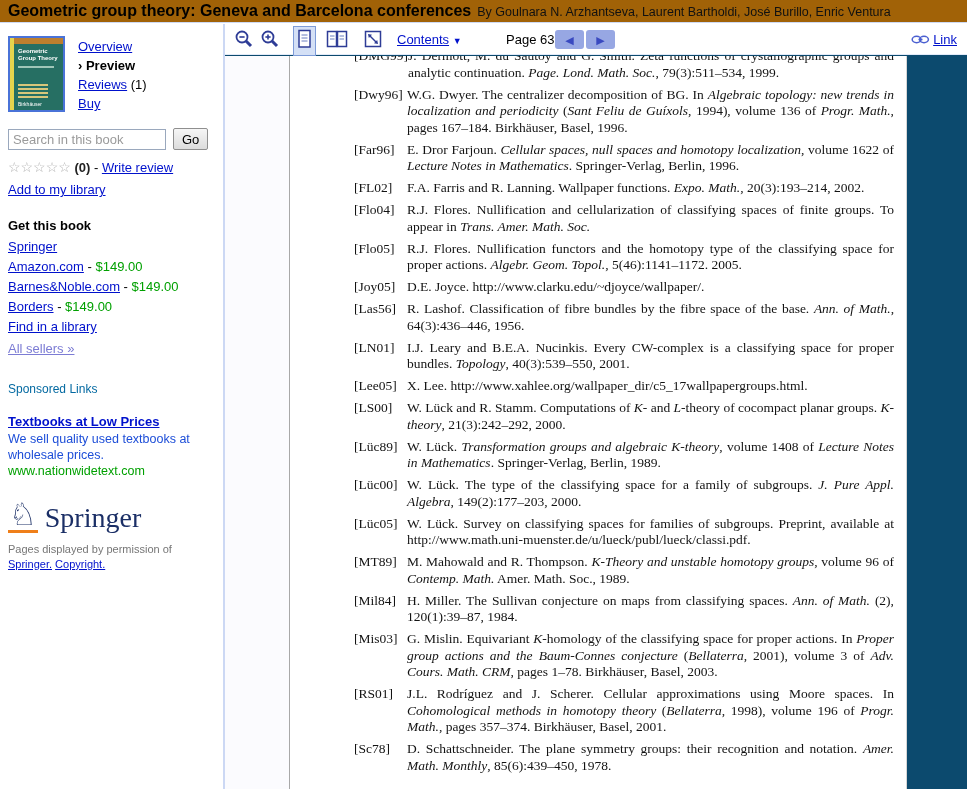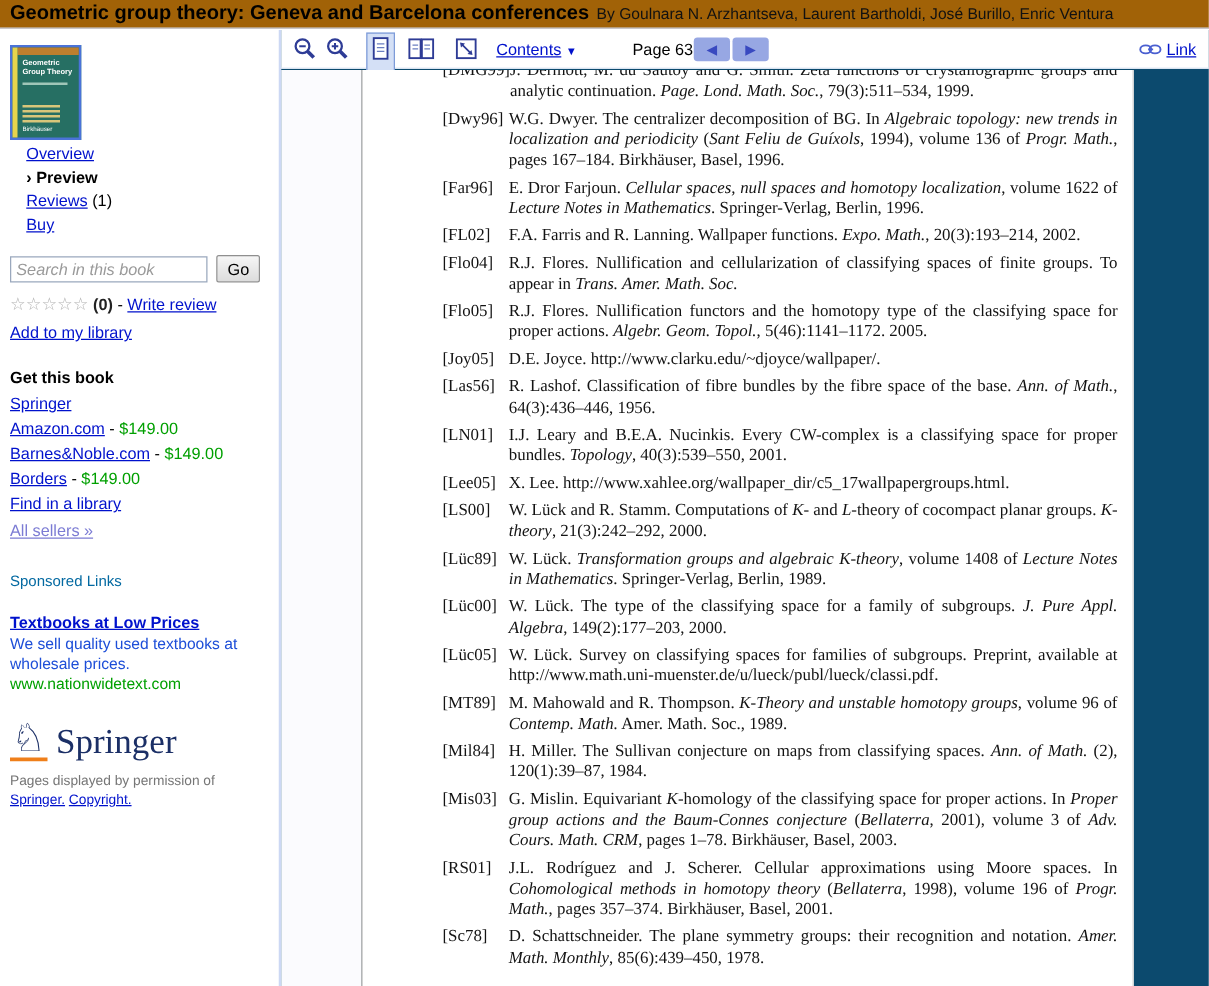--- a/index.html
+++ b/index.html
@@ -12,39 +12,39 @@
             border-bottom:1px solid #cdd9f3; background:#a16207; white-space:nowrap;
             padding:2px 0 0 8px; overflow:hidden; }
   #page-title { font-size:16px; font-weight:bold; color:#000; }
   #byline { font-size:12.5px; color:#111; margin-left:6px; }
 
   
   #sidebar { position:absolute; left:0; top:24px; width:223px; bottom:0;
              background:#fff; padding:12px 6px 0 8px; font-size:13px; }
   #separator { position:absolute; left:223px; top:24px; bottom:0; width:2px; background:#ccd8f4; }
 
-  .cover-row { display:flex;flex-direction:column; }
+  .cover-row { display:flex; }
   .cover { position:relative; width:57px; height:76px; background:#266f63;
            border:2px solid #4a73d8; flex:none; }
   .cover-stripe { position:absolute; left:0; top:0; bottom:0; width:4px; background:#e6d44d; }
   .cover-band { position:absolute; left:4px; right:0; top:0; height:6px; background:#bd7f2e; }
   .cover-title { position:absolute; left:8px; top:10px; width:42px; color:#fff;
                  font-weight:bold; font-size:6px; line-height:7px; }
   .cover-sub { position:absolute; left:8px; top:28px; width:36px; height:2px; background:#9fc6b8; }
   .cover-authors { position:absolute; left:8px; top:46px; }
   .cover-authors div { width:30px; height:2px; background:#d8c67a; margin-bottom:2px; }
   .cover-pub { position:absolute; left:8px; bottom:3px; color:#fff; font-size:5px; }
 
   .nav-col { margin-left:13px; line-height:19px; padding-top:1px; }
   .nav-current { font-weight:bold; color:#000; }
   .muted { color:#000; }
 
   .search-row { margin-top:15px; display:flex; align-items:center; }
   #search-input { width:158px; height:21px; border:1px solid #9aa8bd; font-size:13px;
-                  padding:0 4px; color:#333; font-family:"Liberation Sans",sans-serif;font-style:italic; }
+                  padding:0 4px; color:#333; font-family:"Liberation Sans",sans-serif; }
   #search-input::placeholder { color:#9a9a9a; }
   #go-button { margin-left:7px; height:22px; padding:0 8px; font-size:13px;
                background:linear-gradient(#f6f6f6,#dcdcdc); border:1px solid #8f8f8f;
                border-radius:2px; color:#000; font-family:"Liberation Sans",sans-serif; }
 
   .stars-row { margin-top:9px; }
   .stars { color:#b4b4b4; font-size:14px; letter-spacing:0; }
   .stars-count { font-weight:bold; color:#222; }
   .add-library { display:inline-block; margin-top:7px; }
 

